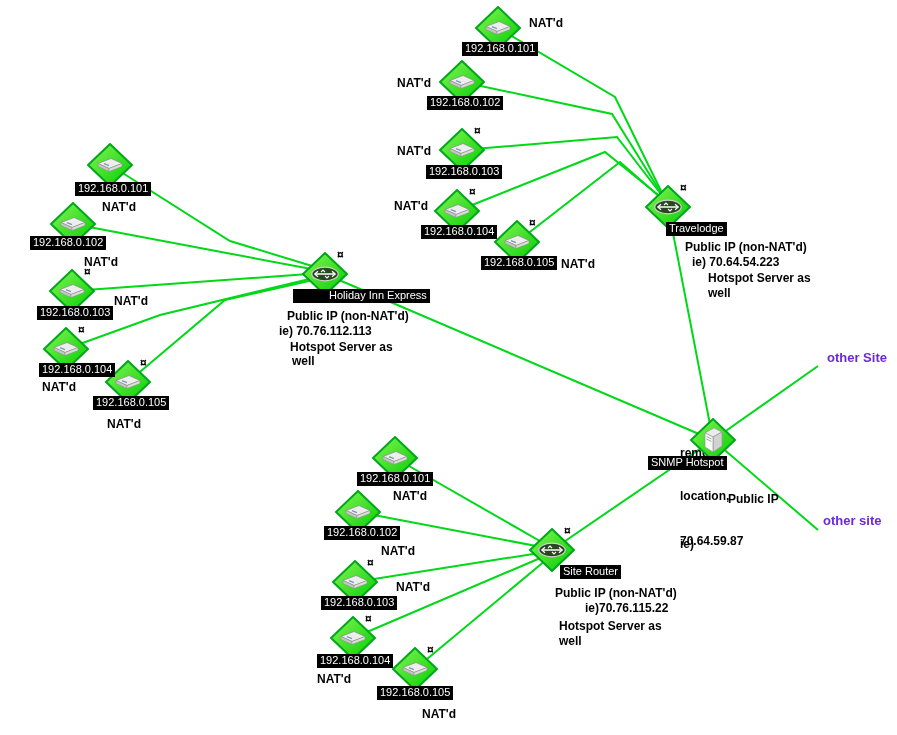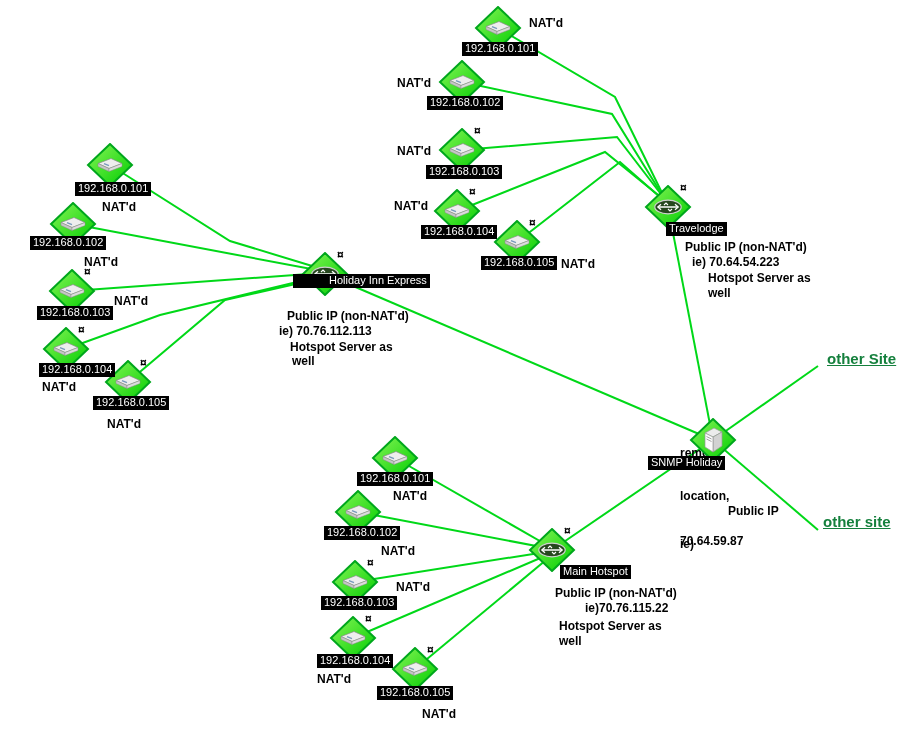--- a/index.html
+++ b/index.html
@@ -8,21 +8,21 @@
   #map { position:relative; width:897px; height:735px; background:#ffffff; overflow:hidden; }
   #edges { position:absolute; left:0; top:0; z-index:0; }
   .node { position:absolute; width:48px; height:44px; z-index:2; }
   .node .dia { position:absolute; left:0; top:0; }
   .node .icon { position:absolute; left:50%; top:50%; transform:translate(-50%,-50%); }
   .node .pin { position:absolute; left:36px; top:-3px; font-size:12px; font-weight:bold; color:#000; line-height:1; }
   .iplabel { position:absolute; z-index:3; background:#000; color:#fff; font-size:11px; line-height:13px;
              padding:0 3px 1px 3px; white-space:nowrap; }
   .nat  { position:absolute; z-index:1; font-size:12px; font-weight:bold; color:#000; white-space:nowrap; }
   .info { position:absolute; z-index:1; font-size:12px; font-weight:bold; color:#000; white-space:nowrap; }
-  .site { position:absolute; z-index:1; font-size:15px; font-weight:bold; color:#15803d; white-space:nowrap;text-decoration:underline; }
+  .site { position:absolute; z-index:1; font-size:13px; font-weight:bold; color:#6d28d9; white-space:nowrap; }
 </style>
 </head>
 <body>
 
 <svg width="0" height="0" style="position:absolute" aria-hidden="true">
   <defs>
     <linearGradient id="gdia" x1="0" y1="0" x2="1" y2="1">
       <stop offset="0" stop-color="#86f556"></stop>
       <stop offset="1" stop-color="#00cd00"></stop>
     </linearGradient>
@@ -201,21 +201,21 @@
       <svg class="icon" width="30" height="17" viewBox="0 0 30 17">
         <ellipse cx="15" cy="8.5" rx="13.2" ry="6.8" fill="#27481f" stroke="#cfcfcf" stroke-width="1.2"></ellipse>
         <line x1="5" y1="8.5" x2="25" y2="8.5" stroke="#ffffff" stroke-width="1.3"></line>
         <polyline points="8,5.7 4.8,8.5 8,11.3" fill="none" stroke="#ffffff" stroke-width="1.3"></polyline>
         <polyline points="22,5.7 25.2,8.5 22,11.3" fill="none" stroke="#ffffff" stroke-width="1.3"></polyline>
         <polyline points="11,6.5 13,4.5 15,6.5" fill="none" stroke="#ffffff" stroke-width="1.1"></polyline>
         <polyline points="15,10.5 17,12.5 19,10.5" fill="none" stroke="#ffffff" stroke-width="1.1"></polyline>
       </svg>
       <span class="pin">¤</span>
     </div>
-    <div class="iplabel" style="left: 293px; top: 274px; padding-left: 36px;">Holiday Inn Express</div>
+    <div class="iplabel" style="left: 293px; top: 289px; padding-left: 36px;">Holiday Inn Express</div>
     <div class="node" style="left: 371px; top: 436px;">
       <svg class="dia" width="48" height="44">
         <polygon points="24,1 46,22 24,43 2,22" fill="url(#gdia)" stroke="#00a71c" stroke-width="2"></polygon>
       </svg>
       <svg class="icon" width="28" height="19" viewBox="0 0 28 19">
         <polygon points="2,8 15,3 26,8 13,13" fill="#eeeeee" stroke="#888888" stroke-width="0.7"></polygon>
         <polygon points="2,8 13,13 13,16 2,11" fill="#c6c6c6" stroke="#888888" stroke-width="0.5"></polygon>
         <polygon points="13,13 26,8 26,11 13,16" fill="#dcdcdc" stroke="#888888" stroke-width="0.5"></polygon>
         <line x1="8" y1="8.2" x2="13" y2="10.2" stroke="#7799bb" stroke-width="1.4"></line>
       </svg>
@@ -279,34 +279,34 @@
       <svg class="icon" width="30" height="17" viewBox="0 0 30 17">
         <ellipse cx="15" cy="8.5" rx="13.2" ry="6.8" fill="#27481f" stroke="#cfcfcf" stroke-width="1.2"></ellipse>
         <line x1="5" y1="8.5" x2="25" y2="8.5" stroke="#ffffff" stroke-width="1.3"></line>
         <polyline points="8,5.7 4.8,8.5 8,11.3" fill="none" stroke="#ffffff" stroke-width="1.3"></polyline>
         <polyline points="22,5.7 25.2,8.5 22,11.3" fill="none" stroke="#ffffff" stroke-width="1.3"></polyline>
         <polyline points="11,6.5 13,4.5 15,6.5" fill="none" stroke="#ffffff" stroke-width="1.1"></polyline>
         <polyline points="15,10.5 17,12.5 19,10.5" fill="none" stroke="#ffffff" stroke-width="1.1"></polyline>
       </svg>
       <span class="pin">¤</span>
     </div>
-    <div class="iplabel" style="left: 560px; top: 565px;">Main Hotspot</div>
+    <div class="iplabel" style="left: 560px; top: 565px;">Site Router</div>
     <div class="node" style="left: 689px; top: 418px;">
       <svg class="dia" width="48" height="44">
         <polygon points="24,1 46,22 24,43 2,22" fill="url(#gdia)" stroke="#00a71c" stroke-width="2"></polygon>
       </svg>
       <svg class="icon" width="26" height="28" viewBox="0 0 26 28">
         <polygon points="5,7 14,2 22,6 13,11" fill="#ececec" stroke="#999999" stroke-width="0.7"></polygon>
         <polygon points="13,11 22,6 22,20 13,26" fill="#d2d2d2" stroke="#999999" stroke-width="0.7"></polygon>
         <polygon points="5,7 13,11 13,26 5,21" fill="#fbfbfb" stroke="#999999" stroke-width="0.7"></polygon>
         <line x1="6.5" y1="10.5" x2="11.5" y2="13" stroke="#9a9a9a" stroke-width="0.9"></line>
         <line x1="6.5" y1="13" x2="11.5" y2="15.5" stroke="#9a9a9a" stroke-width="0.9"></line>
       </svg>
     </div>
-    <div class="iplabel" style="left: 648px; top: 456px;">SNMP Holiday</div>
+    <div class="iplabel" style="left: 648px; top: 456px;">SNMP Hotspot</div>
     <div class="nat" style="left: 529px; top: 16px;">NAT'd</div>
     <div class="nat" style="left: 397px; top: 76px;">NAT'd</div>
     <div class="nat" style="left: 397px; top: 144px;">NAT'd</div>
     <div class="nat" style="left: 394px; top: 199px;">NAT'd</div>
     <div class="nat" style="left: 561px; top: 257px;">NAT'd</div>
     <div class="nat" style="left: 102px; top: 200px;">NAT'd</div>
     <div class="nat" style="left: 84px; top: 255px;">NAT'd</div>
     <div class="nat" style="left: 114px; top: 294px;">NAT'd</div>
     <div class="nat" style="left: 42px; top: 380px;">NAT'd</div>
     <div class="nat" style="left: 107px; top: 417px;">NAT'd</div>
@@ -322,18 +322,18 @@
     <div class="info" style="left: 287px; top: 309px;">Public IP (non-NAT'd)</div>
     <div class="info" style="left: 279px; top: 324px;">ie) 70.76.112.113</div>
     <div class="info" style="left: 290px; top: 340px;">Hotspot Server as</div>
     <div class="info" style="left: 292px; top: 354px;">well</div>
     <div class="info" style="left: 555px; top: 586px;">Public IP (non-NAT'd)</div>
     <div class="info" style="left: 585px; top: 601px;">ie)70.76.115.22</div>
     <div class="info" style="left: 559px; top: 619px;">Hotspot Server as</div>
     <div class="info" style="left: 559px; top: 634px;">well</div>
     <div class="info" style="left: 680px; top: 446px;">remote</div>
     <div class="info" style="left: 680px; top: 489px;">location,</div>
-    <div class="info" style="left: 680px; top: 504px; padding-left: 48px;">Public IP</div>
+    <div class="info" style="left: 680px; top: 492px; padding-left: 48px;">Public IP</div>
     <div class="info" style="left: 680px; top: 519px; margin-top: 18px;">ie)</div>
     <div class="info" style="left: 680px; top: 534px;">70.64.59.87</div>
     <div class="site" style="left: 827px; top: 350px;">other Site</div>
     <div class="site" style="left: 823px; top: 513px;">other site</div>
   </div>
 
 </body></html>

